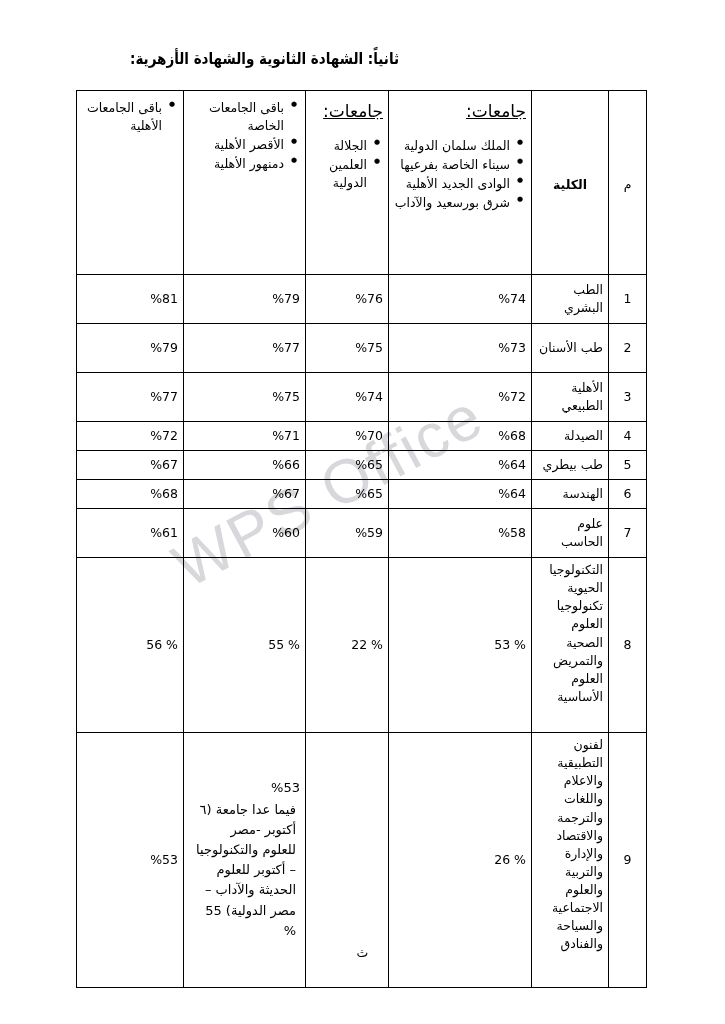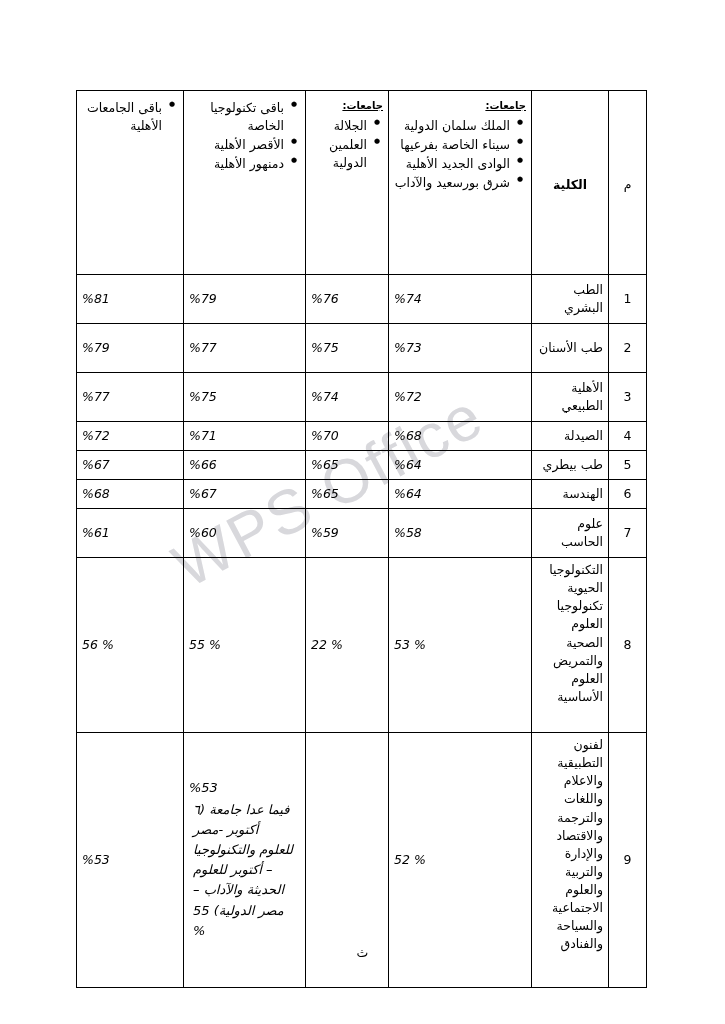--- a/index.html
+++ b/index.html
@@ -109,25 +109,25 @@
   tr.head td.h-col {
     vertical-align: middle;
     text-align: center;
     font-weight: bold;
     margin-top: 41px;
   }
   tr.head td.h-num { font-weight: normal; }
 
   .hdr-label {
     text-decoration: underline;
-    font-weight: bold;
+    font-weight: normal;
     display: block;
     text-align: right;
-    margin-bottom: 3px;
-    font-size: 10px;
+    margin-bottom: 13px;
+    font-size: 17px;
   }
   ul.hdr-list {
     margin: 0;
     padding: 0 16px 0 0;
     list-style: none;
   }
   ul.hdr-list li {
     position: relative;
     text-align: right;
     margin-bottom: 1px;
@@ -152,24 +152,23 @@
     padding-top: 4px;
   }
   td.college {
     text-align: right;
     font-size: 12.5px;
     vertical-align: top;
     padding-top: 4px;
     line-height: 1.5;
   }
   td.pct {
-    text-align: left;
+    text-align: right;
     font-size: 13px;
     vertical-align: middle;
-    font-style: italic;
   }
 
   tr.r-tall td { height: 42px; }
   tr.r-short td { height: 22px; }
   tr.r-big td   { height: 168px; }
   tr.r-huge td  { height: 248px; }
 
   tr.r-big td.college,
   tr.r-huge td.college { vertical-align: top; }
   tr.r-big td.pct,
@@ -199,20 +198,21 @@
     z-index: 10;
   }
 </style>
 </head>
 <body>
 
 <div class="page">
 
   <div class="watermark">WPS Office</div>
 
+  <div class="doc-title"><span class="title-inner">ثانياً: الشهادة الثانوية والشهادة الأزهرية:</span></div>
 
   <div class="table-wrap">
     <table class="grades">
       <colgroup>
         <col class="c-num">
           <col class="c-col">
           <col class="c-u1">
           <col class="c-u2">
           <col class="c-u3">
           <col class="c-u4">
@@ -236,21 +236,21 @@
           <td>
             <span class="hdr-label">جامعات:</span>
             <ul class="hdr-list">
               <li>الجلالة</li>
               <li>العلمين الدولية</li>
             </ul>
           </td>
 
           <td class="hdr-nolabel2">
             <ul class="hdr-list">
-              <li>باقى تكنولوجيا الخاصة</li>
+              <li>باقى الجامعات الخاصة</li>
               <li>الأقصر الأهلية</li>
               <li>دمنهور الأهلية</li>
             </ul>
           </td>
 
           <td class="hdr-nolabel">
             <ul class="hdr-list">
               <li>باقى الجامعات الأهلية</li>
             </ul>
           </td>
@@ -324,21 +324,21 @@
           <td class="college">التكنولوجيا الحيوية تكنولوجيا العلوم الصحية والتمريض العلوم الأساسية</td>
           <td class="pct">% 53</td>
           <td class="pct">% 22</td>
           <td class="pct">% 55</td>
           <td class="pct">% 56</td>
         </tr>
 
         <tr class="r-huge">
           <td class="num">9</td>
           <td class="college">لفنون التطبيقية والاعلام واللغات والترجمة والاقتصاد والإدارة والتربية والعلوم الاجتماعية والسياحة والفنادق</td>
-          <td class="pct">% 52</td>
+          <td class="pct">% 26</td>
           <td class="pct"></td>
           <td class="pct note-cell">
             <span class="note-main">%53</span>
             <span class="note-sub">فيما عدا جامعة (٦ أكتوبر -مصر للعلوم والتكنولوجيا – أكتوبر للعلوم الحديثة والآداب – مصر الدولية)    55 %</span>
           </td>
           <td class="pct">%53</td>
         </tr>
 
       </tbody>
     </table>

